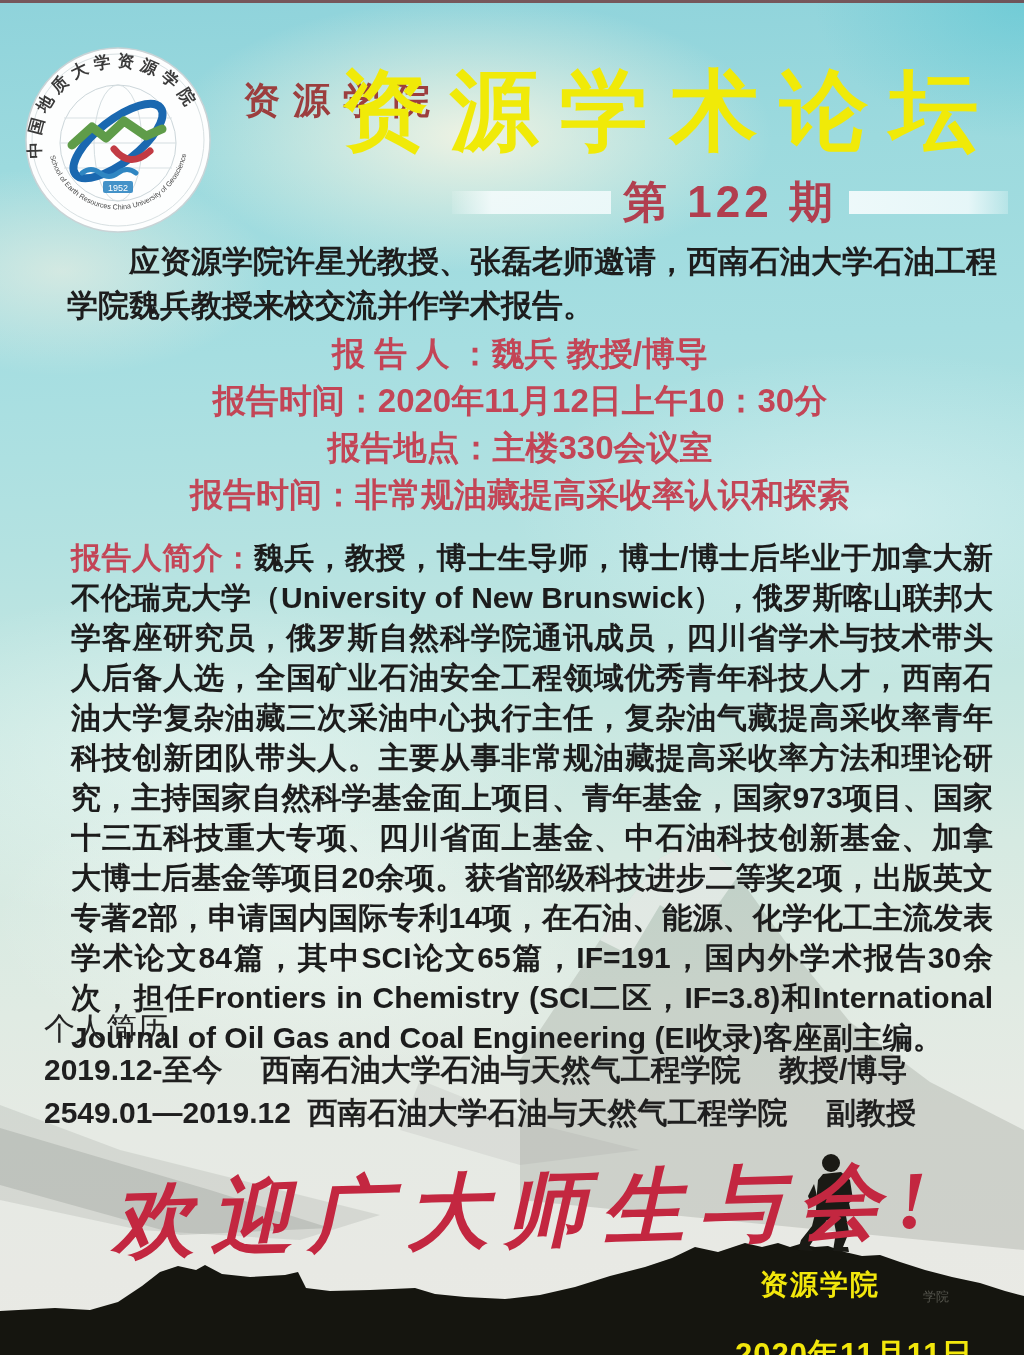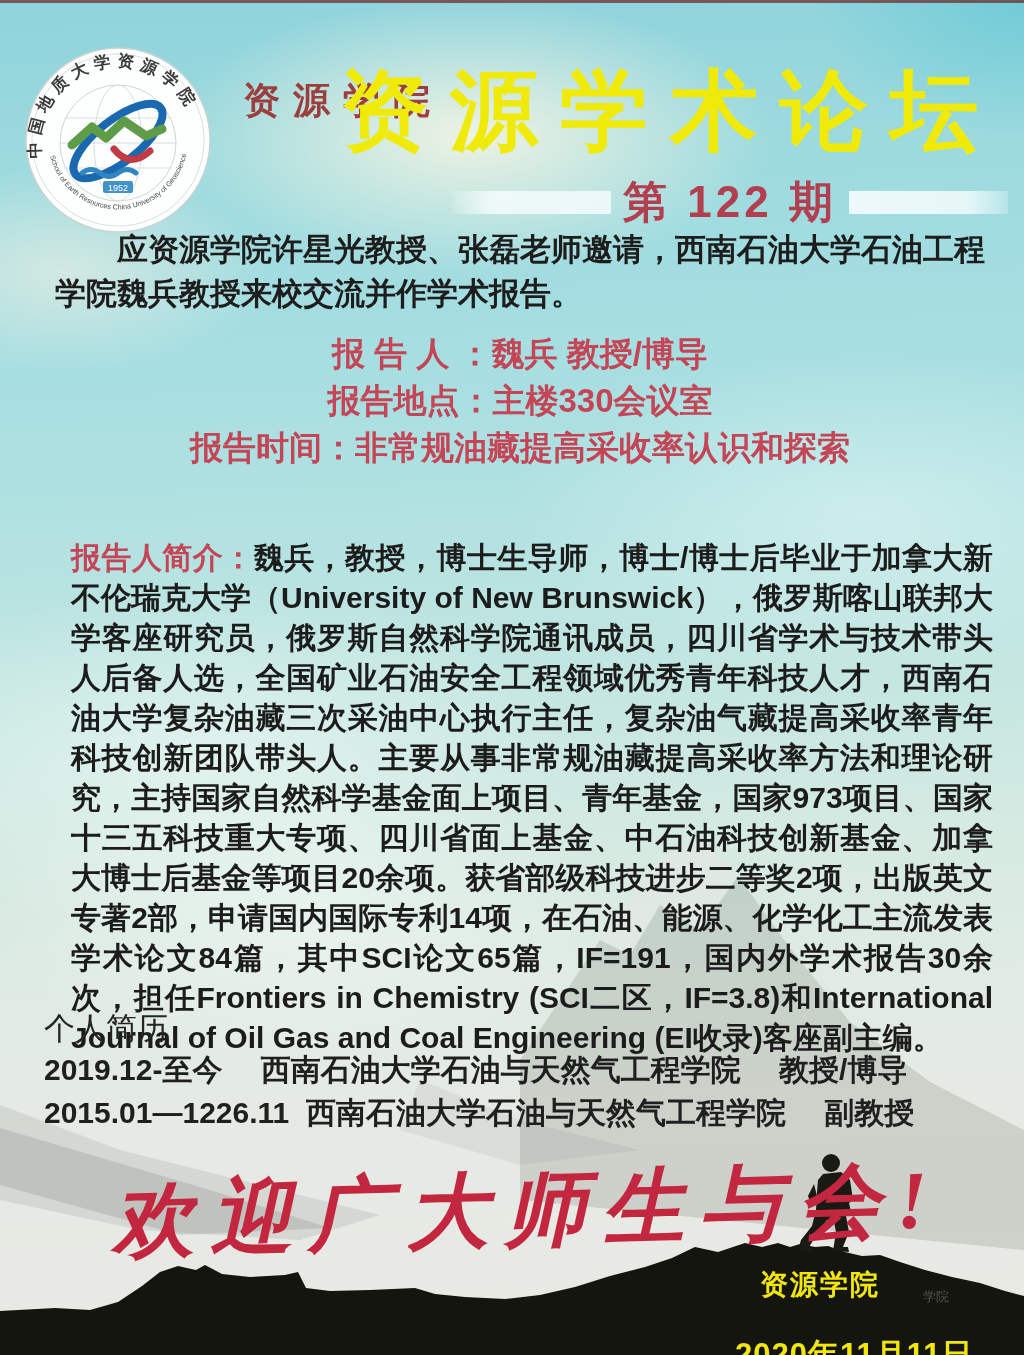--- a/index.html
+++ b/index.html
@@ -36,21 +36,21 @@
   .issue-row{position:absolute;left:452px;top:178px;width:556px;height:48px;display:flex;align-items:center;}
   .bar{height:23px;flex:1;}
   .bar-left{background:linear-gradient(90deg,rgba(248,253,253,0.1),rgba(246,252,253,0.85) 25%,rgba(240,250,251,0.9));}
   .bar-right{background:linear-gradient(90deg,rgba(246,252,253,0.9),rgba(242,251,252,0.85) 75%,rgba(248,253,253,0.25));}
   .issue-text{
     font-size:44px;font-weight:bold;color:#b13f4f;letter-spacing:4px;
     padding:0 12px;white-space:nowrap;
   }
   
   .intro{
-    position:absolute;left:55px;top:228px;width:930px;margin:0;
+    position:absolute;left:55px;top:228px;width:930px;margin:12px;
     font-size:31px;line-height:44px;color:#1d1d1d;font-weight:bold;
     text-indent:62px;text-align:justify;
   }
   .details{position:absolute;left:55px;top:332px;width:930px;text-align:center;}
   .detail-row{height:47px;font-size:33px;font-weight:bold;color:#c34556;white-space:pre-wrap;}
   .bio{
     position:absolute;left:55px;top:522px;width:922px;margin:16px;
     font-size:30px;line-height:40px;color:#1c1c1c;font-weight:bold;text-align:justify;
   }
   .bio-label{color:#c34556;}
@@ -121,30 +121,31 @@
   <div class="issue-row">
     <span class="bar bar-left"></span>
     <span class="issue-text">第 122 期</span>
     <span class="bar bar-right"></span>
   </div>
 
   <p class="intro">应资源学院许星光教授、张磊老师邀请，西南石油大学石油工程学院魏兵教授来校交流并作学术报告。</p>
 
   <div class="details">
     <div class="detail-row"><span>报 告 人 ：</span><span>魏兵 教授/博导</span></div>
+    <div class="detail-row"><span>报告时间：</span><span>2020年11月12日上午10：30分</span></div>
     <div class="detail-row"><span>报告地点：</span><span>主楼330会议室</span></div>
     <div class="detail-row"><span>报告时间：</span><span>非常规油藏提高采收率认识和探索</span></div>
   </div>
 
   <p class="bio"><span class="bio-label">报告人简介：</span><span>魏兵，教授，博士生导师，博士/博士后毕业于加拿大新不伦瑞克大学（University of New Brunswick），俄罗斯喀山联邦大学客座研究员，俄罗斯自然科学院通讯成员，四川省学术与技术带头人后备人选，全国矿业石油安全工程领域优秀青年科技人才，西南石油大学复杂油藏三次采油中心执行主任，复杂油气藏提高采收率青年科技创新团队带头人。主要从事非常规油藏提高采收率方法和理论研究，主持国家自然科学基金面上项目、青年基金，国家973项目、国家十三五科技重大专项、四川省面上基金、中石油科技创新基金、加拿大博士后基金等项目20余项。获省部级科技进步二等奖2项，出版英文专著2部，申请国内国际专利14项，在石油、能源、化学化工主流发表学术论文84篇，其中SCI论文65篇，IF=191，国内外学术报告30余次，担任Frontiers in Chemistry (SCI二区，IF=3.8)和International Journal of Oil Gas and Coal Engineering (EI收录)客座副主编。</span></p>
 
   <div class="resume">
     <div class="resume-title">个人简历</div>
     <div class="resume-item">2019.12-至今　 西南石油大学石油与天然气工程学院　 教授/博导</div>
-    <div class="resume-item">2015.01—1226.11  西南石油大学石油与天然气工程学院　 副教授</div>
+    <div class="resume-item">2549.01—2019.12  西南石油大学石油与天然气工程学院　 副教授</div>
   </div>
 
   <svg class="bg-art" viewBox="0 0 1024 1355" aria-hidden="true">
     <path fill="#15150f" d="M0,1311 L55,1308 L90,1310 L118,1302 L142,1286 L160,1272 L178,1266 L196,1270 L205,1265 L222,1274 L250,1277 L285,1275 L298,1272 L306,1288 L330,1291 L370,1290 L415,1288 L435,1294 L465,1297 L505,1299 L540,1295 L575,1287 L610,1276 L645,1267 L672,1258 L695,1247 L718,1252 L745,1243 L762,1247 L778,1243 L790,1247 L800,1244 L815,1247 L828,1246 L845,1252 L862,1256 L880,1255 L900,1262 L925,1270 L952,1277 L980,1283 L1005,1291 L1024,1296 L1024,1355 L0,1355 Z"></path>
     <g fill="#1a1a15">
       <circle cx="831" cy="1163" r="9"></circle>
       <path d="M823,1174 L841,1172 L850,1180 L853,1200 L849,1203 L851,1212 L846,1216 L849,1232 L843,1247 L848,1247 L849,1252 L833,1251 L836,1232 L834,1222 L827,1220 L817,1234 L809,1247 L813,1251 L798,1250 L801,1240 L812,1226 L816,1210 L817,1192 L818,1180 Z"></path>
       <path d="M814,1184 L808,1196 L812,1206 L818,1200 Z"></path>
     </g>
   </svg>

